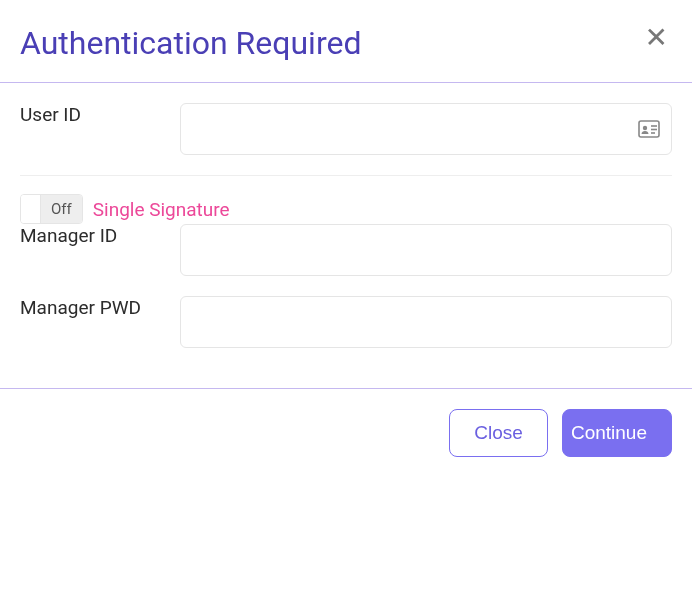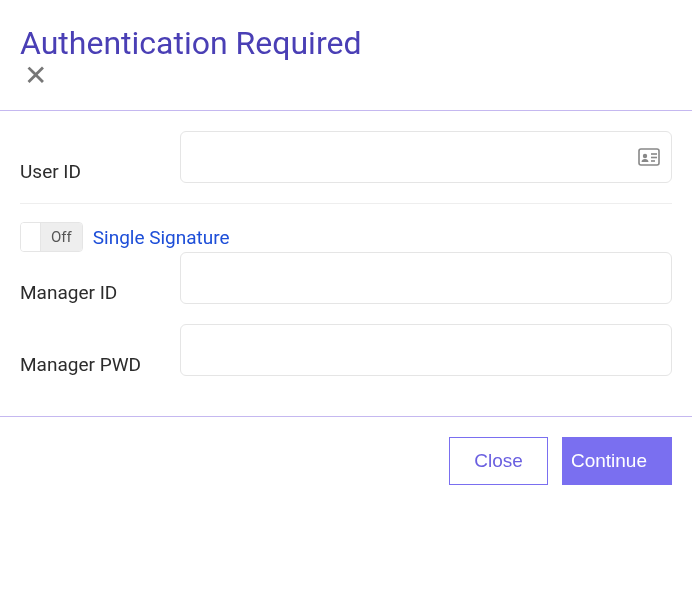--- a/index.html
+++ b/index.html
@@ -18,41 +18,40 @@
       width: 100%;
       height: 100%;
       padding: 0;
     }
     .modal-header {
       display: flex;
       justify-content: space-between;
       align-items: flex-start;
       padding: 24px 20px 20px 20px;
       border-bottom: 1px solid #c5b8f0;
-      flex-direction: column;
     }
     .modal-title {
       color: #4a3fb5;
       font-size: 32px;
       font-weight: 400;
     }
     .close-icon {
       color: #777;
       font-size: 28px;
       font-weight: 300;
       line-height: 1;
       cursor: pointer;
       padding: 0 4px;
     }
     .modal-body {
       padding: 20px;
     }
     .form-row {
       display: flex;
-      align-items: flex-end;
+      align-items: flex-start;
       margin-bottom: 20px;
     }
     .form-label {
       width: 160px;
       flex-shrink: 0;
       font-size: 19px;
       color: #2c2c2c;
     }
     .form-input-wrap {
       flex: 1;
@@ -131,33 +130,33 @@
       padding: 0 10px;
       font-size: 15px;
       color: #555;
       background: #eee;
       height: 100%;
       display: flex;
       align-items: center;
     }
     .toggle-label {
       font-size: 19px;
-      color: #1d4ed8;
+      color: #ec4899;
     }
     .modal-footer {
       border-top: 1px solid #c5b8f0;
       padding: 20px;
       display: flex;
       justify-content: flex-end;
       gap: 14px;
     }
     .btn {
       height: 48px;
       padding: 0 24px;
-      border-radius: 0;
+      border-radius: 8px;
       font-size: 19px;
       cursor: pointer;
       display: inline-flex;
       align-items: center;
       justify-content: center;
     }
     .btn-outline {
       background: #fff;
       border: 1.5px solid #7a6ff0;
       color: #6a5fe0;

